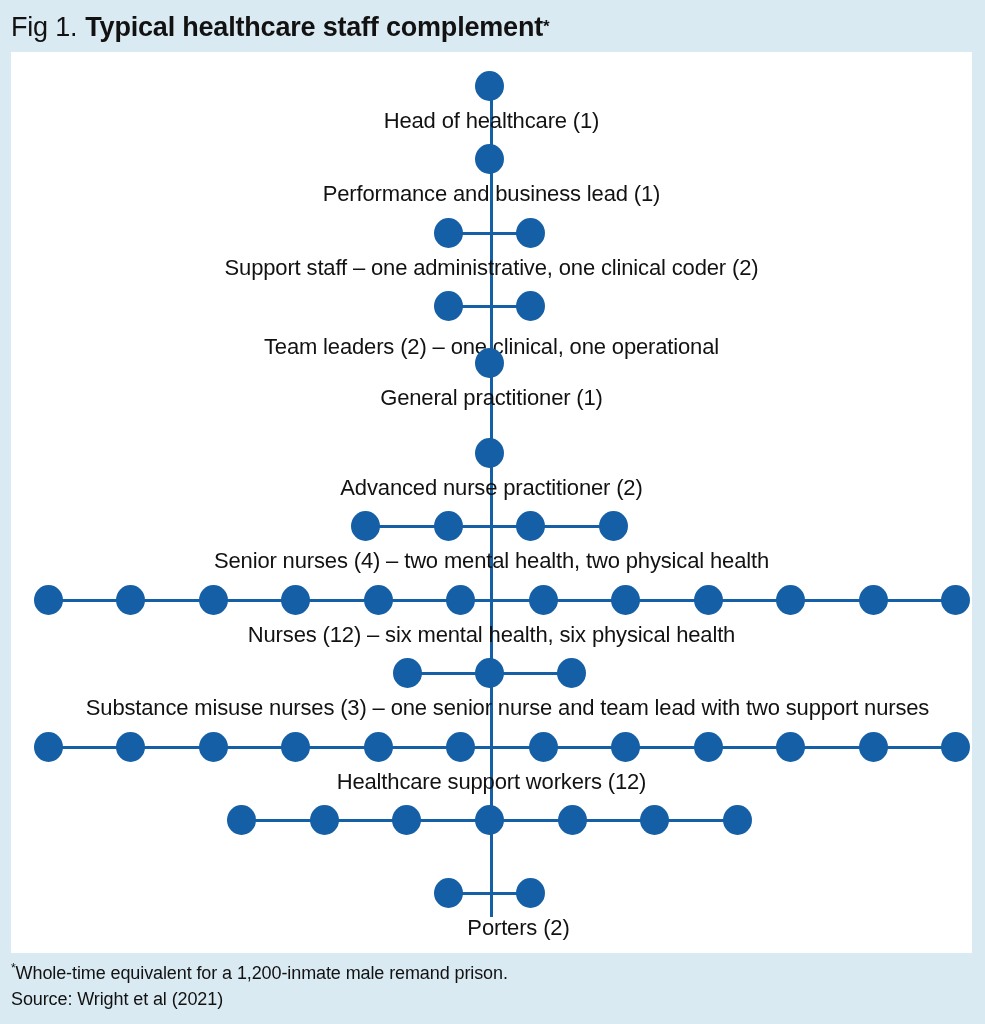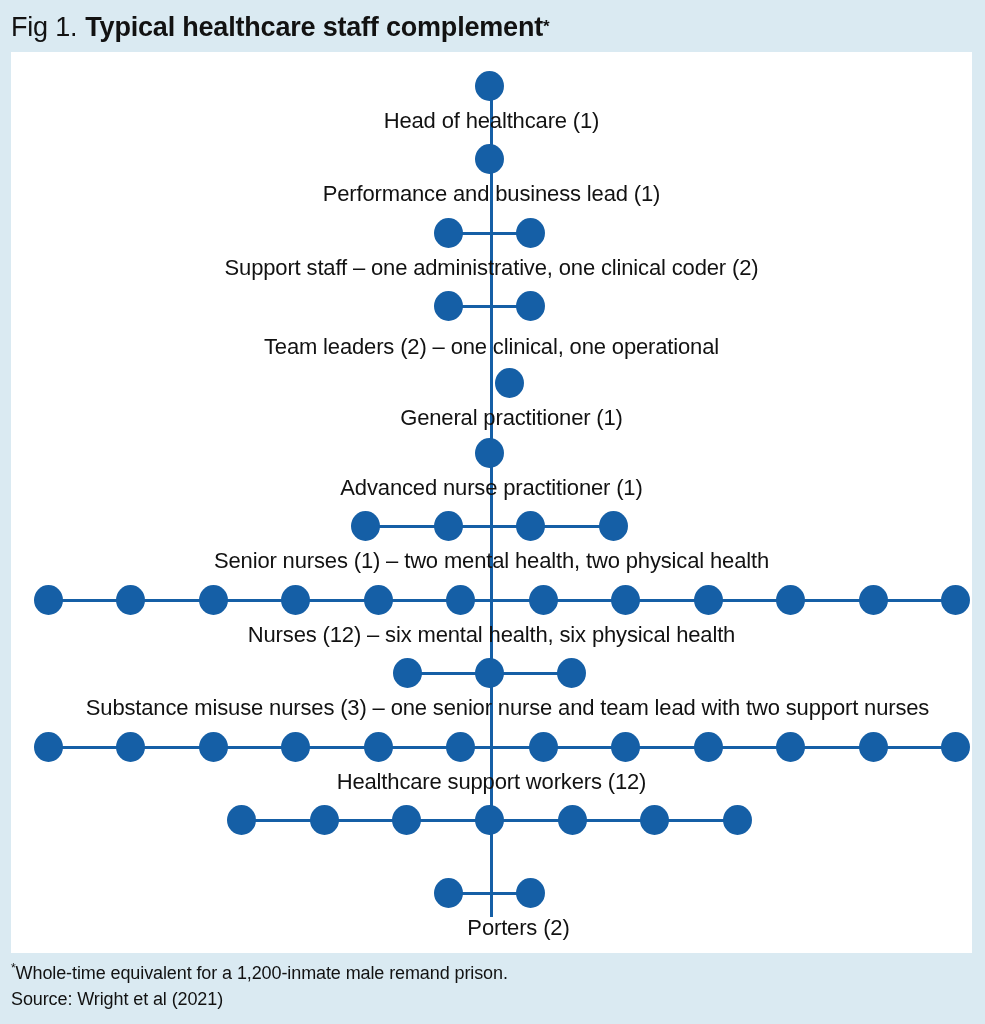--- a/index.html
+++ b/index.html
@@ -149,41 +149,41 @@
         <div class="tier-label" style="top: 37px;">Support staff – one administrative, one clinical coder (2)</div>
       </div>
       <div class="tier" style="top: 239px;">
         <div class="node-row">
           <div class="connector" style="left: 438px; width: 82px; background: rgb(21, 95, 166);"></div>
           <div class="node" title="Team leaders" style="left: 423px; background: rgb(21, 95, 166);"></div>
           <div class="node" title="Team leaders" style="left: 505px; background: rgb(21, 95, 166);"></div>
         </div>
         <div class="tier-label" style="top: 37px; margin-top: 6px;">Team leaders (2) – one clinical, one operational</div>
       </div>
-      <div class="tier" style="top: 316px; margin-left: 20px;">
+      <div class="tier" style="top: 296px;">
         <div class="node-row">
           <div class="node" title="General practitioner" style="left: 464px; background: rgb(21, 95, 166);"></div>
         </div>
         <div class="tier-label" style="top: 37px;">General practitioner (1)</div>
       </div>
       <div class="tier" style="top: 386px;">
         <div class="node-row">
           <div class="node" title="Advanced nurse practitioner" style="left: 464px; background: rgb(21, 95, 166);"></div>
         </div>
-        <div class="tier-label" style="top: 37px;">Advanced nurse practitioner (1)</div>
+        <div class="tier-label" style="top: 37px;">Advanced nurse practitioner (2)</div>
       </div>
       <div class="tier" style="top: 459px;">
         <div class="node-row">
           <div class="connector" style="left: 355px; width: 248px; background: rgb(21, 95, 166);"></div>
           <div class="node" title="Senior nurses" style="left: 340px; background: rgb(21, 95, 166);"></div>
           <div class="node" title="Senior nurses" style="left: 423px; background: rgb(21, 95, 166);"></div>
           <div class="node" title="Senior nurses" style="left: 505px; background: rgb(21, 95, 166);"></div>
           <div class="node" title="Senior nurses" style="left: 588px; background: rgb(21, 95, 166);"></div>
         </div>
-        <div class="tier-label" style="top: 37px;">Senior nurses (1) – two mental health, two physical health</div>
+        <div class="tier-label" style="top: 37px;">Senior nurses (4) – two mental health, two physical health</div>
       </div>
       <div class="tier" style="top: 533px;">
         <div class="node-row">
           <div class="connector" style="left: 38px; width: 907px; background: rgb(21, 95, 166);"></div>
           <div class="node" title="Nurses" style="left: 23px; background: rgb(21, 95, 166);"></div>
           <div class="node" title="Nurses" style="left: 105px; background: rgb(21, 95, 166);"></div>
           <div class="node" title="Nurses" style="left: 188px; background: rgb(21, 95, 166);"></div>
           <div class="node" title="Nurses" style="left: 270px; background: rgb(21, 95, 166);"></div>
           <div class="node" title="Nurses" style="left: 353px; background: rgb(21, 95, 166);"></div>
           <div class="node" title="Nurses" style="left: 435px; background: rgb(21, 95, 166);"></div>

